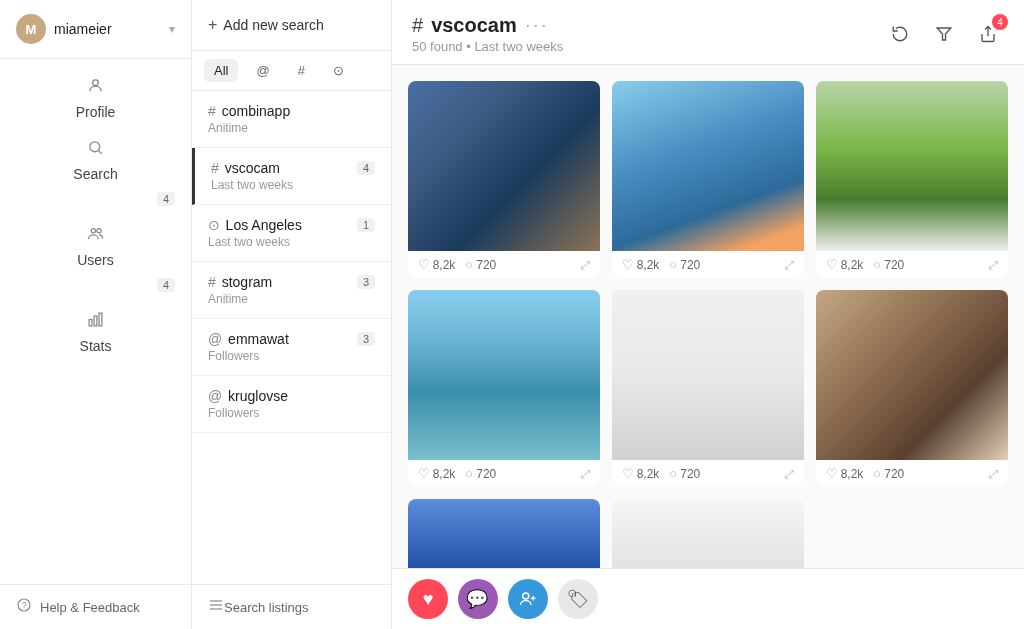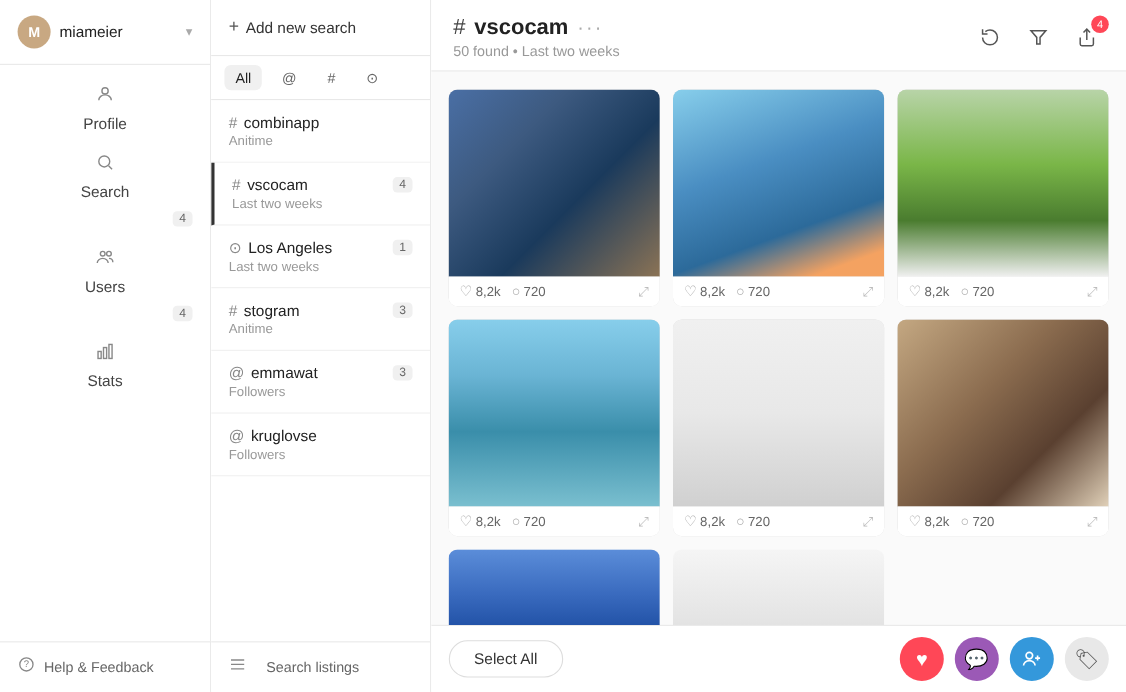--- a/index.html
+++ b/index.html
@@ -105,21 +105,21 @@
     .search-item-badge {
       background: #f0f0f0; border-radius: 4px;
       font-size: 11px; color: #666; padding: 1px 6px;
     }
     .search-item-sub { font-size: 12px; color: #999; }
     .search-item-prefix { color: #888; margin-right: 2px; }
 
     .middle-footer {
       border-top: 1px solid #e8e8e8;
       padding: 12px 16px;
-      display: flex; align-items: center; gap: 18px;
+      display: flex; align-items: center; gap: 0;
       cursor: pointer;
     }
     .middle-footer-text { font-size: 13px; color: #666; }
 
     
     .main-content {
       flex: 1;
       display: flex;
       flex-direction: column;
       background: #fafafa;
@@ -478,21 +478,20 @@
 
       <div class="image-card">
         <div class="image-placeholder img-partial2" style="height:80px;"></div>
 
       </div>
 
     </div>
   </div>
 
   <div class="bottom-bar">
-    <button class="select-all-btn">Select All</button>
     <div class="action-btns">
       <div class="action-btn heart">♥</div>
       <div class="action-btn comment">💬</div>
       <div class="action-btn follow">
         <svg width="18" height="18" viewBox="0 0 24 24" fill="none" stroke="#fff" stroke-width="2">
             <circle cx="9" cy="8" r="4"></circle>
             <path d="M2 20c0-3.3 3.1-6 7-6s7 2.7 7 6"></path>
             <line x1="19" y1="8" x2="19" y2="14"></line>
             <line x1="16" y1="11" x2="22" y2="11"></line>
           </svg>

